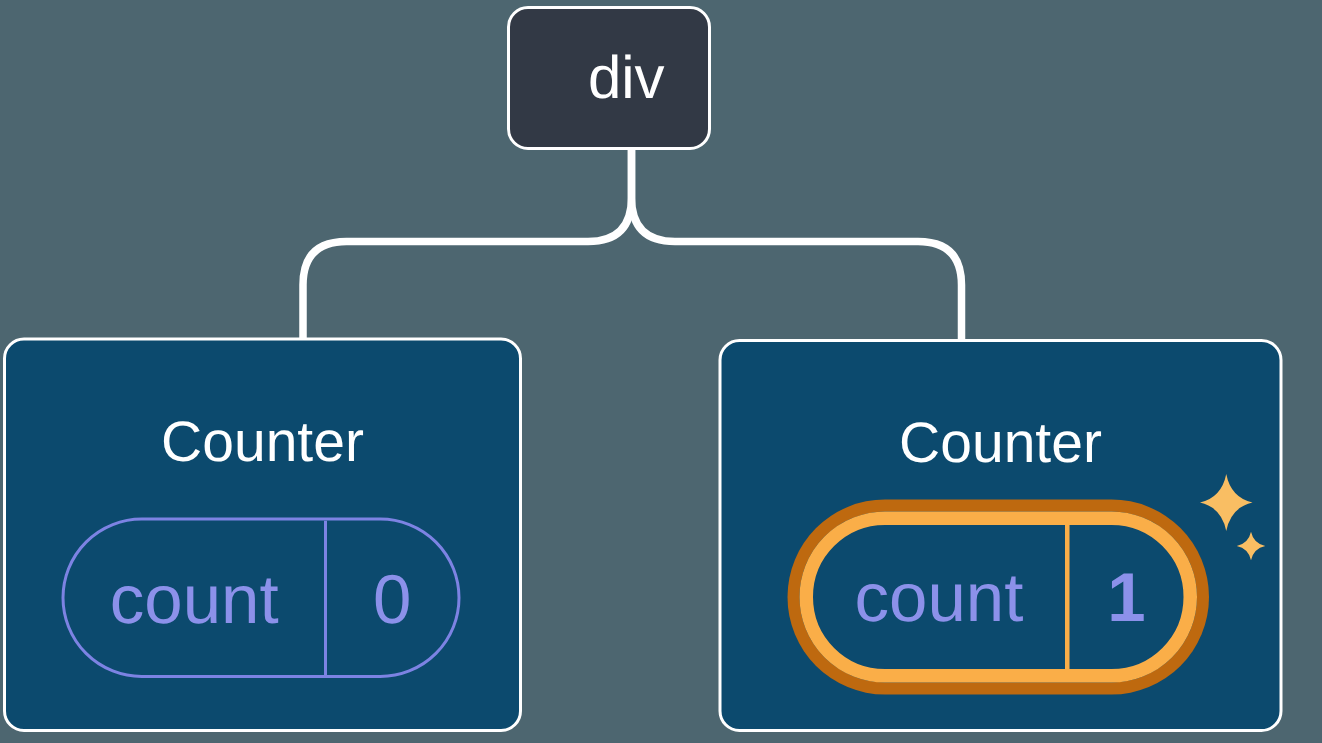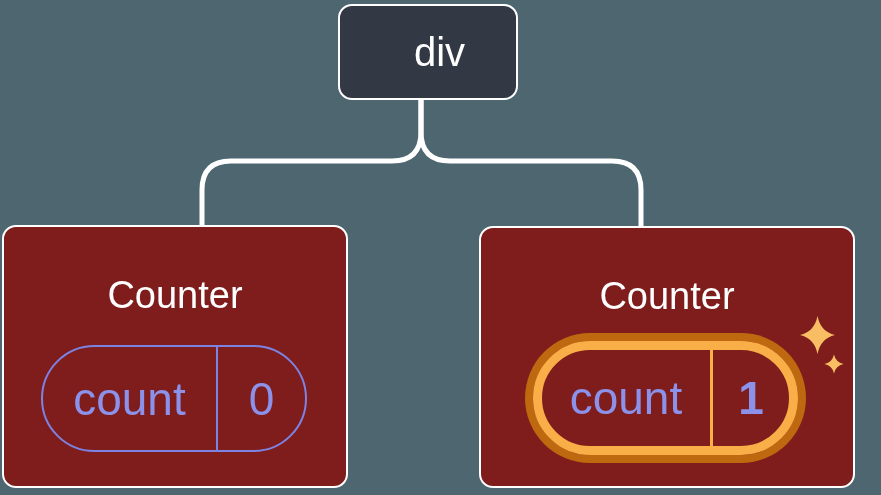--- a/index.html
+++ b/index.html
@@ -23,36 +23,36 @@
   }
   .conn {
     fill: none;
     stroke: #FFFFFF;
     stroke-width: 5;
     stroke-linecap: butt;
   }
   .node-root {
     position: absolute;
     left: 338px; top: 4px;
-    width: 180px; height: 96px;
+    width: 136px; height: 96px;
     background: #323945;
     border: 2.5px solid #FFFFFF;
     border-radius: 14px;
     display: flex;
     align-items: center;
     justify-content: center;
     color: #FFFFFF;
     font-size: 40px;
     font-weight: 500;
     box-sizing: border-box;
     padding-left: 23px;
   }
   .card {
     position: absolute;
-    background: #7f1d1d;
+    background: #0c4a6e;
     border: 2.5px solid #FFFFFF;
     border-radius: 14px;
     box-sizing: border-box;
   }
   .card-left  { left: 2px;   top: 225px; width: 346px; height: 263px; }
   .card-right { left: 479px; top: 226px; width: 376px; height: 262px; }
   .card-title {
     position: absolute;
     left: 0; right: 0;
     top: 46px;

